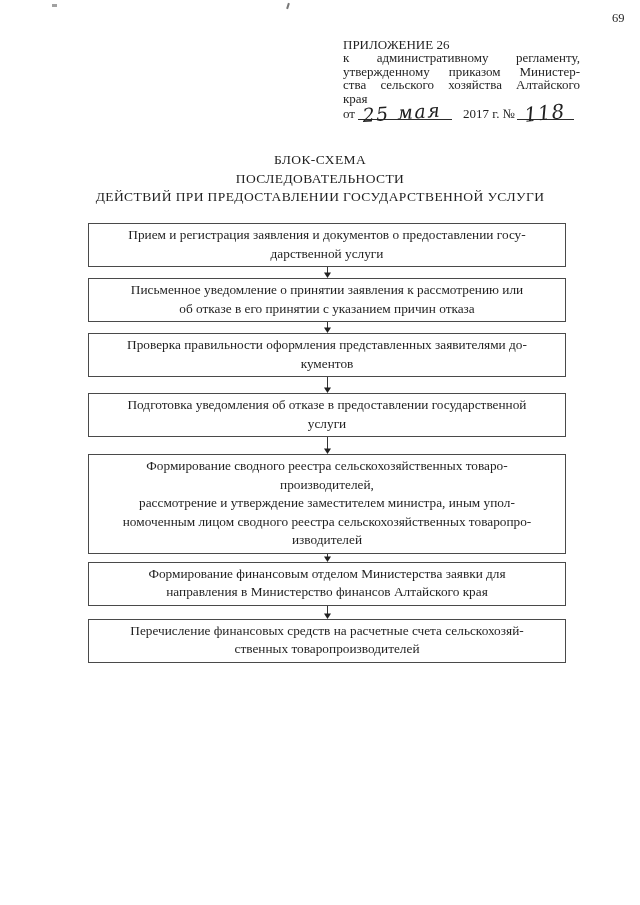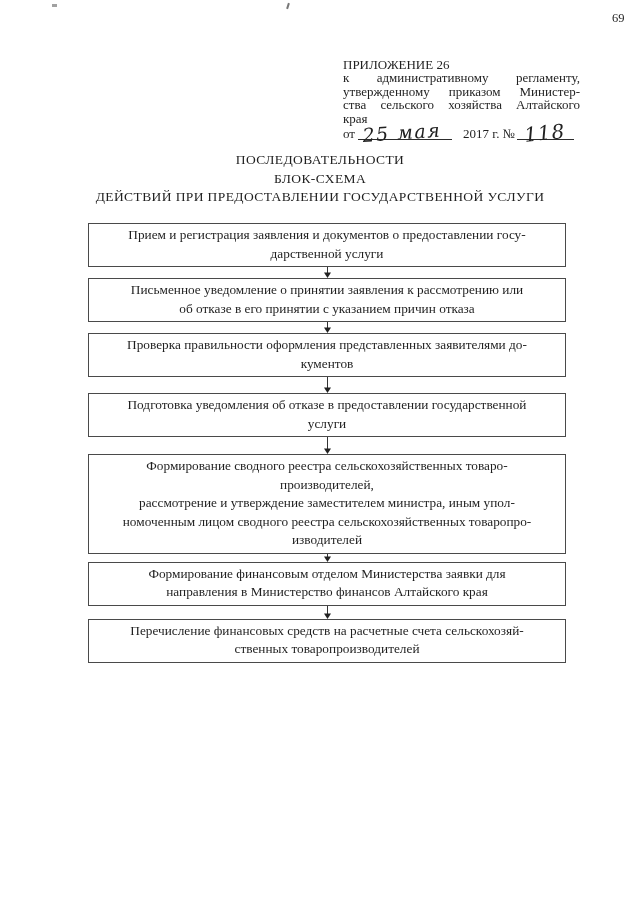--- a/index.html
+++ b/index.html
@@ -6,21 +6,21 @@
   .page {
     position: relative; width: 640px; height: 764px; background: #ffffff;
     font-family: "Liberation Serif", "DejaVu Serif", serif;
     color: #1f1f1f; overflow: hidden;
   }
   .speck { position: absolute; background: #8a8a8a; }
   #speck1 { left: 52px; top: 4px; width: 5px; height: 3px; opacity: .8; }
   #speck2 { left: 287px; top: 3px; width: 2px; height: 6px; transform: rotate(18deg); background: #777; }
   .page-number { position: absolute; top: 11px; left: 612px; font-size: 12.5px; }
 
-  .header { position: absolute; left: 343px; top: 58px; width: 237px; font-size: 13px; line-height: 13.4px; }
+  .header { position: absolute; left: 343px; top: 38px; width: 237px; font-size: 13px; line-height: 13.4px; }
   .h-left { text-align: left; }
   .h-just { text-align: justify; text-align-last: justify; }
   .date-row { margin-top: 2px; display: flex; align-items: flex-end; white-space: nowrap; font-size: 13px; }
   .blank { position: relative; border-bottom: 1px solid #2c2c2c; display: inline-block; }
   #blank-date { width: 94px; margin-left: 3px; }
   #blank-num  { width: 57px; margin-left: 2px; }
   .handwriting {
     position: absolute; bottom: -3px; left: 5px;
     font-family: "DejaVu Serif", serif; font-style: italic;
     font-size: 19px; letter-spacing: 1.5px; white-space: nowrap;
@@ -65,22 +65,22 @@
         <span class="handwriting" id="hw-date">25 мая</span>
       </span>
       <span class="date-suffix">2017 г. №</span>
       <span class="blank" id="blank-num">
         <span class="handwriting" id="hw-num">118</span>
       </span>
     </div>
   </div>
 
   <div class="doc-title">
+    <div>БЛОК-СХЕМА</div>
     <div>ПОСЛЕДОВАТЕЛЬНОСТИ</div>
-    <div>БЛОК-СХЕМА</div>
     <div>ДЕЙСТВИЙ ПРИ ПРЕДОСТАВЛЕНИИ ГОСУДАРСТВЕННОЙ УСЛУГИ</div>
   </div>
 
   <div class="flowchart">
 
     <div class="box">Прием и регистрация заявления и документов о предоставлении госу-
 дарственной услуги</div>
 
     <div class="connector" style="height:11px">
       <svg width="9" height="11" viewBox="0 0 9 11">

